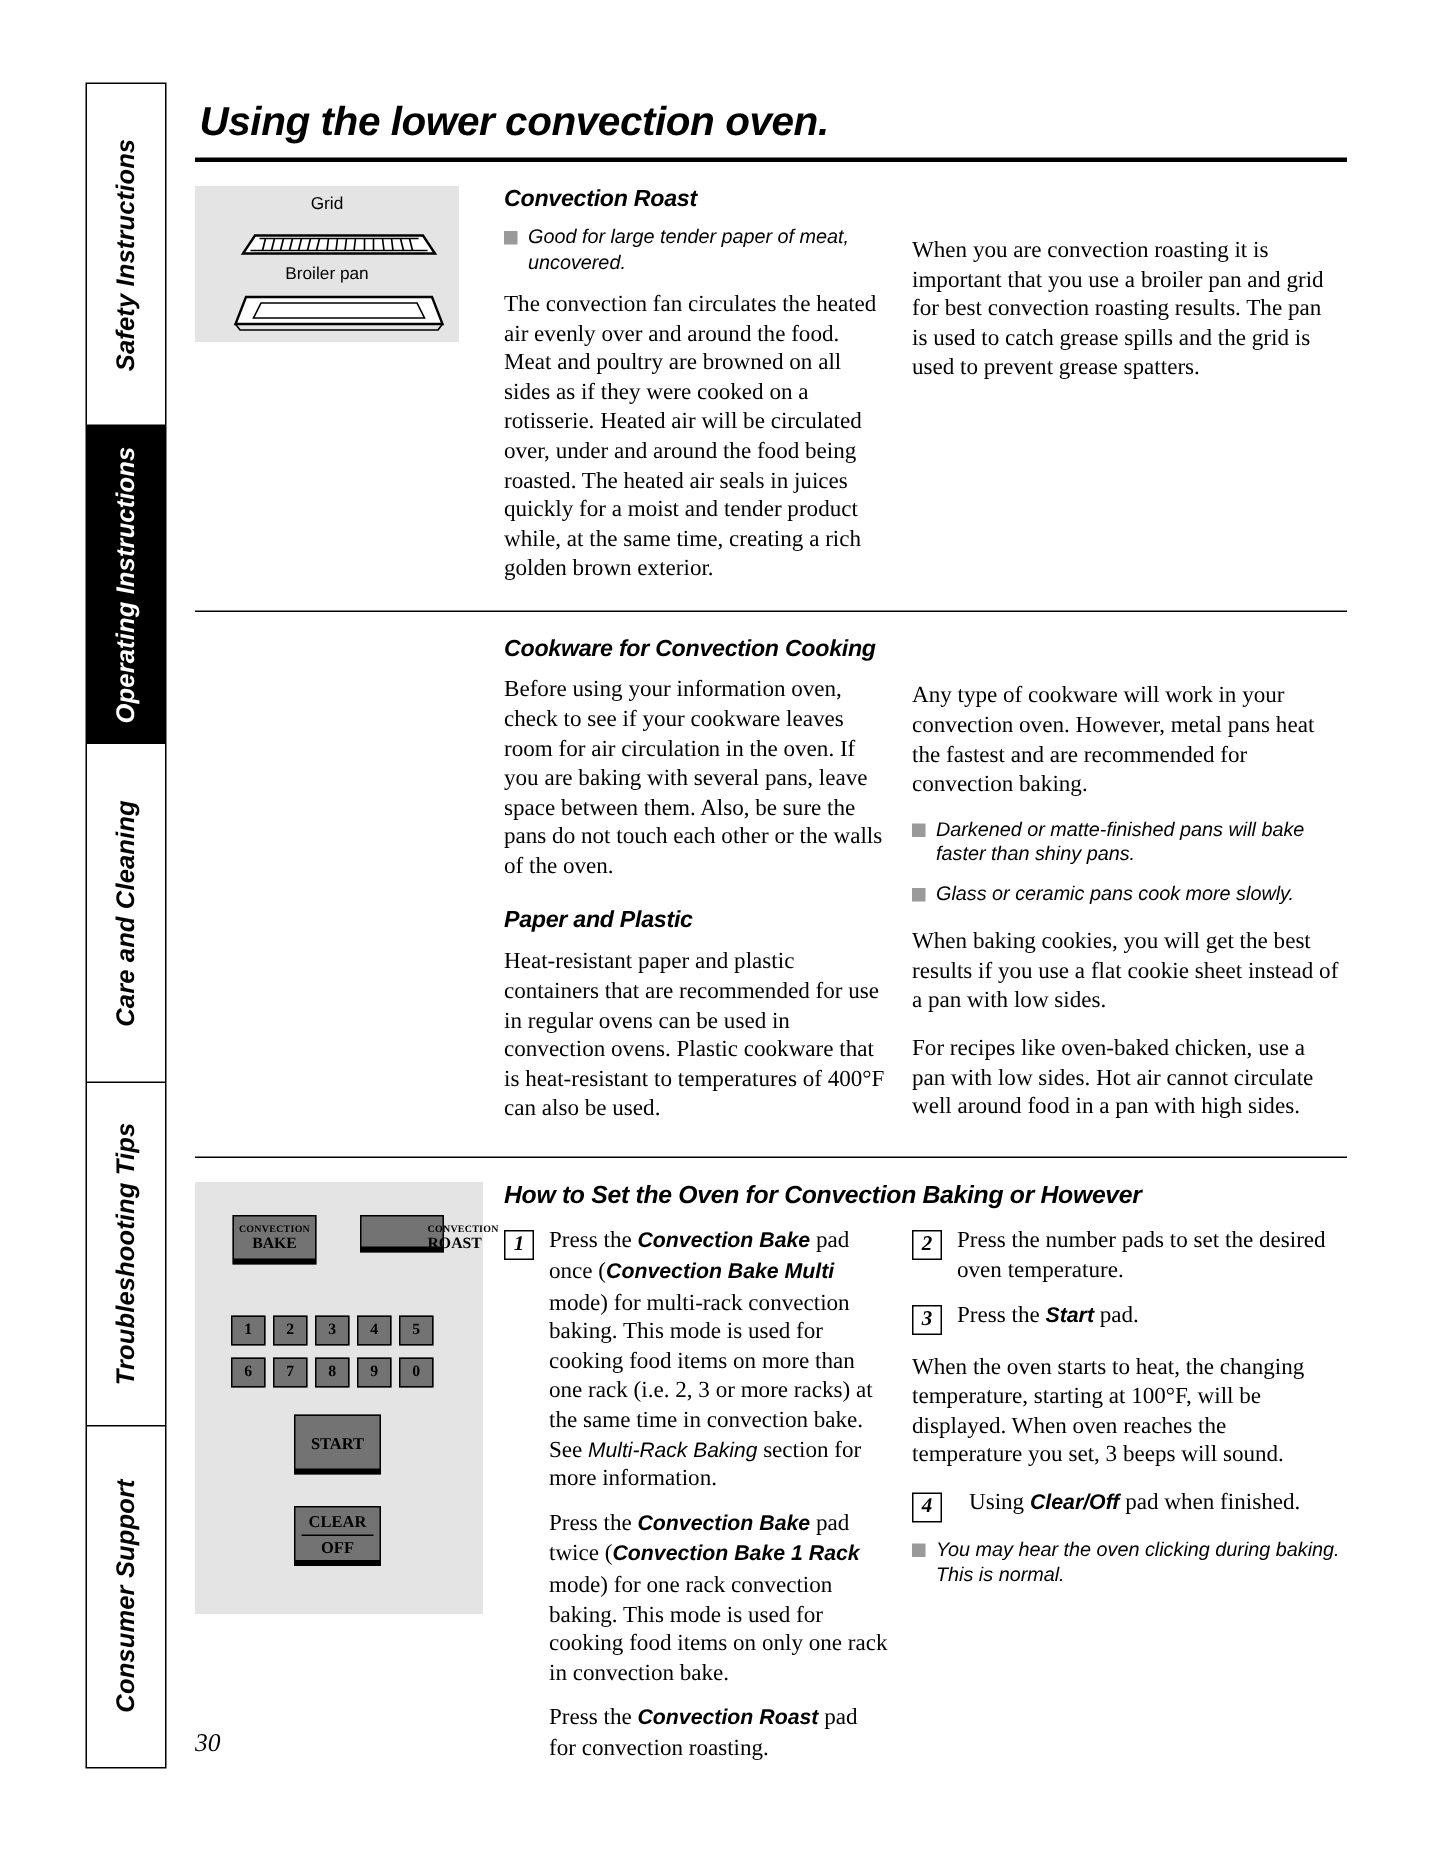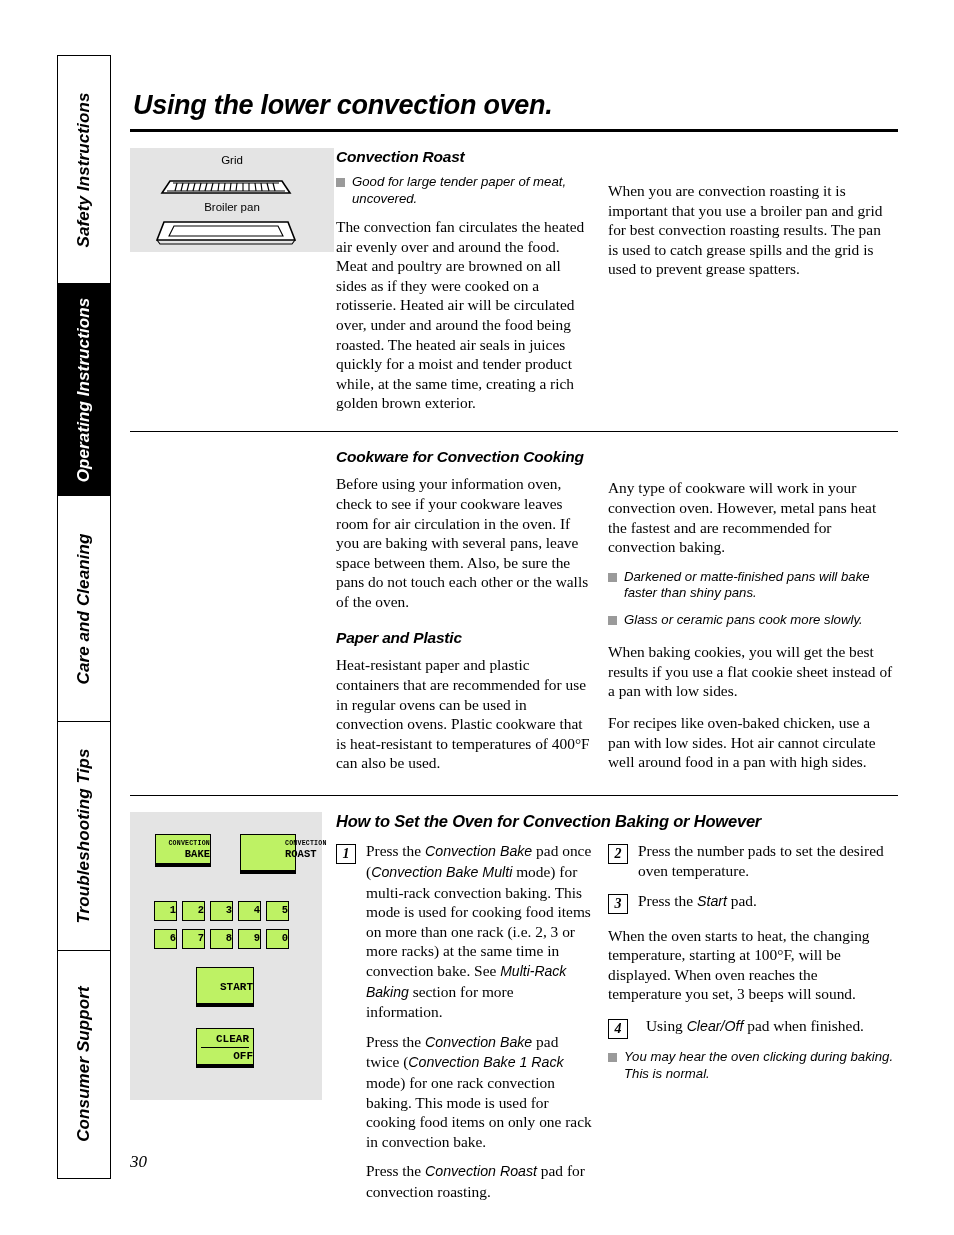--- a/index.html
+++ b/index.html
@@ -45,21 +45,21 @@
     font-size: 17px;
     letter-spacing: 0.1px;
   }
   .tab.active { background: #000; }
   .tab.active .tab-label { color: #fff; }
 
   
   #content {
     position: absolute;
     left: 130px;
-    top: 72px;
+    top: 48px;
     width: 768px;
   }
 
   #page-title {
     font-family: "Liberation Sans", sans-serif;
     font-weight: bold;
     font-style: italic;
     font-size: 27px;
     letter-spacing: -0.3px;
     margin: 18px 0 0 3px;
@@ -117,21 +117,21 @@
   }
   .note .txt {
     font-family: "Liberation Sans", sans-serif;
     font-style: italic;
     font-size: 13.2px;
     line-height: 16.5px;
   }
 
   b.pad {
     font-family: "Liberation Sans", sans-serif;
-    font-weight: normal;
+    font-weight: bold;
     font-style: italic;
     font-size: 14.2px;
   }
   i.em {
     font-family: "Liberation Sans", sans-serif;
     font-style: italic;
     font-size: 14px;
   }
 
   
@@ -167,24 +167,24 @@
   #panel-art {
     background: #e4e4e4;
     width: 192px;
     height: 288px;
     box-sizing: border-box;
     position: relative;
   }
   .key {
     border: 1.6px solid #000;
     border-bottom: 4px solid #000;
-    background: #bef264;
+    background: #737373;
     box-sizing: border-box;
-    text-align: right;
-    font-family: Liberation Mono, monospace;
+    text-align: center;
+    font-family: Liberation Serif, serif;
     font-weight: bold;
     position: absolute;
   }
   .key .l1 {
     display: block;
     font-size: 6.6px;
     letter-spacing: 0.2px;
     line-height: 9px;
   }
   .key .l2 {
@@ -215,21 +215,21 @@
     display: block;
     border-bottom: 1.4px solid #000;
     padding-bottom: 1px;
     margin: 0 4px;
     line-height: 14px;
   }
   .key.clearoff .c2 { display: block; line-height: 16px; }
 
   
   #pan-art {
-    width: 204px;
+    width: 176px;
     height: 104px;
     background: #e4e4e4;
     position: relative;
   }
   .artlabel {
     font-family: "Liberation Sans", sans-serif;
     font-size: 11.5px;
     text-align: center;
     position: absolute;
     width: 100%;
@@ -363,21 +363,21 @@
   <div class="section" style="margin-top:16px;">
 
     <div class="col-art">
       <div id="panel-art">
 
         <div class="key" style="left:25px; top:22px; width:56px; height:33px; padding-top:4px;">
           <span class="l1">CONVECTION</span>
           <span class="l2">BAKE</span>
         </div>
 
-        <div class="key" style="left:110px; top:22px; width:56px; height:40px; padding-top:4px;padding-left:44px;">
+        <div class="key" style="left:110px; top:22px; width:56px; height:25px; padding-top:4px;padding-left:44px;">
           <span class="l1">CONVECTION</span>
           <span class="l2">ROAST</span>
         </div>
 
         <div class="key num" style="left:24px; top:89px;">1</div>
         <div class="key num" style="left:52px; top:89px;">2</div>
         <div class="key num" style="left:80px; top:89px;">3</div>
         <div class="key num" style="left:108px; top:89px;">4</div>
         <div class="key num" style="left:136px; top:89px;">5</div>
 

